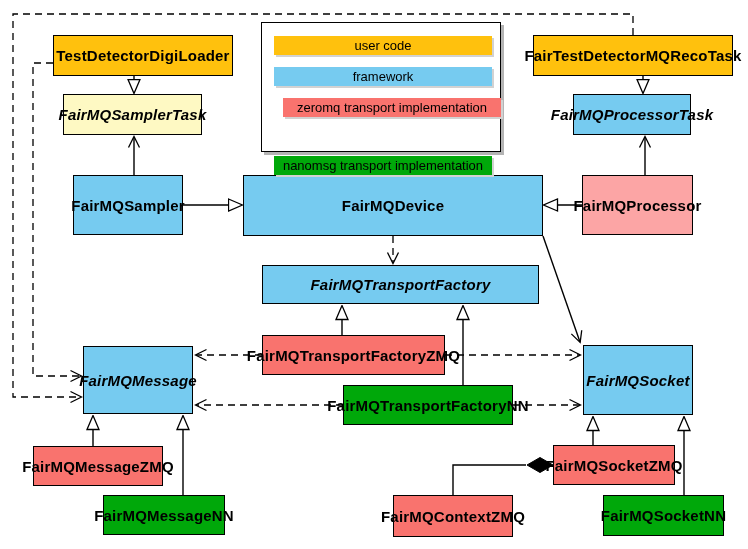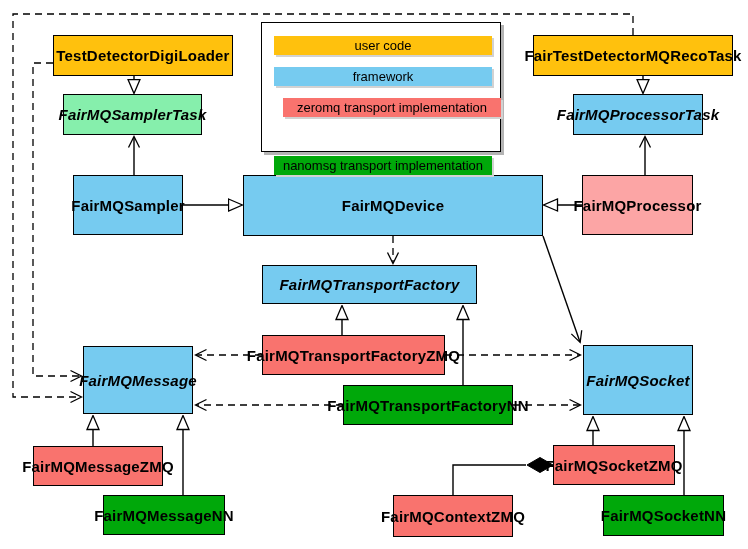--- a/index.html
+++ b/index.html
@@ -68,31 +68,31 @@
     <line x1="262" y1="355" x2="196" y2="355" stroke="#000" stroke-width="1.3" stroke-dasharray="7,5" marker-end="url(#mOpen)"></line>
     <line x1="445" y1="355" x2="580" y2="355" stroke="#000" stroke-width="1.3" stroke-dasharray="7,5" marker-end="url(#mOpen)"></line>
     <line x1="343" y1="405" x2="196" y2="405" stroke="#000" stroke-width="1.3" stroke-dasharray="7,5" marker-end="url(#mOpen)"></line>
     <line x1="513" y1="405" x2="580" y2="405" stroke="#000" stroke-width="1.3" stroke-dasharray="7,5" marker-end="url(#mOpen)"></line>
   </svg>
 
   <div class="node" style="left: 53px; top: 35px; width: 180px; height: 41px; background-color: rgb(255, 193, 13);">TestDetectorDigiLoader</div>
 
   <div class="node" style="left: 533px; top: 35px; width: 200px; height: 41px; background-color: rgb(255, 193, 13);">FairTestDetectorMQRecoTask</div>
 
-  <div class="node abstract" style="left: 63px; top: 94px; width: 139px; height: 41px; background-color: #86efac;">FairMQSamplerTask</div>
+  <div class="node abstract" style="left: 63px; top: 94px; width: 139px; height: 41px; background-color: #fef9c3;">FairMQSamplerTask</div>
 
-  <div class="node abstract" style="left: 573px; top: 94px; width: 130px; height: 41px; background-color: rgb(118, 203, 240);">FairMQProcessorTask</div>
+  <div class="node abstract" style="left: 573px; top: 94px; width: 118px; height: 41px; background-color: rgb(118, 203, 240);">FairMQProcessorTask</div>
 
   <div class="node" style="left: 73px; top: 175px; width: 110px; height: 60px; background-color: rgb(118, 203, 240);">FairMQSampler</div>
 
   <div class="node" style="left: 243px; top: 175px; width: 300px; height: 61px; background-color: rgb(118, 203, 240);">FairMQDevice</div>
 
   <div class="node" style="left: 582px; top: 175px; width: 111px; height: 60px; background-color: #fca5a5;">FairMQProcessor</div>
 
-  <div class="node abstract" style="left: 262px; top: 265px; width: 215px; height: 39px; background-color: rgb(118, 203, 240);">FairMQTransportFactory</div>
+  <div class="node abstract" style="left: 262px; top: 265px; width: 277px; height: 39px; background-color: rgb(118, 203, 240);">FairMQTransportFactory</div>
 
   <div class="node" style="left: 262px; top: 335px; width: 183px; height: 40px; background-color: rgb(249, 115, 110);">FairMQTransportFactoryZMQ</div>
 
   <div class="node" style="left: 343px; top: 385px; width: 170px; height: 40px; background-color: rgb(0, 168, 10);">FairMQTransportFactoryNN</div>
 
   <div class="node abstract" style="left: 83px; top: 346px; width: 110px; height: 68px; background-color: rgb(118, 203, 240);">FairMQMessage</div>
 
   <div class="node abstract" style="left: 583px; top: 345px; width: 110px; height: 70px; background-color: rgb(118, 203, 240);">FairMQSocket</div>
 
   <div class="node" style="left: 33px; top: 446px; width: 130px; height: 40px; background-color: rgb(249, 115, 110); text-align: right;">FairMQMessageZMQ</div>

